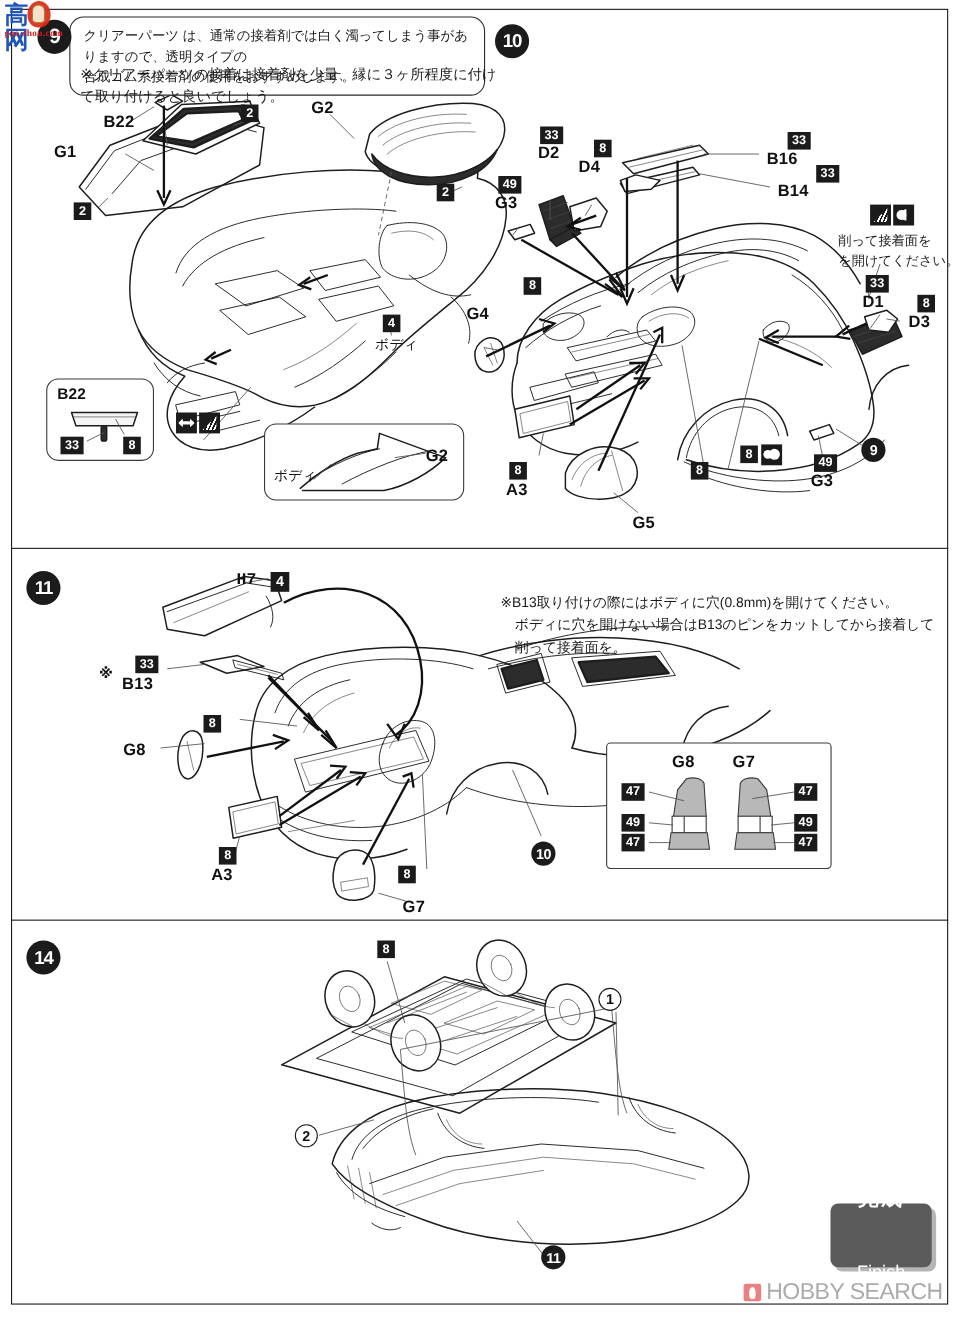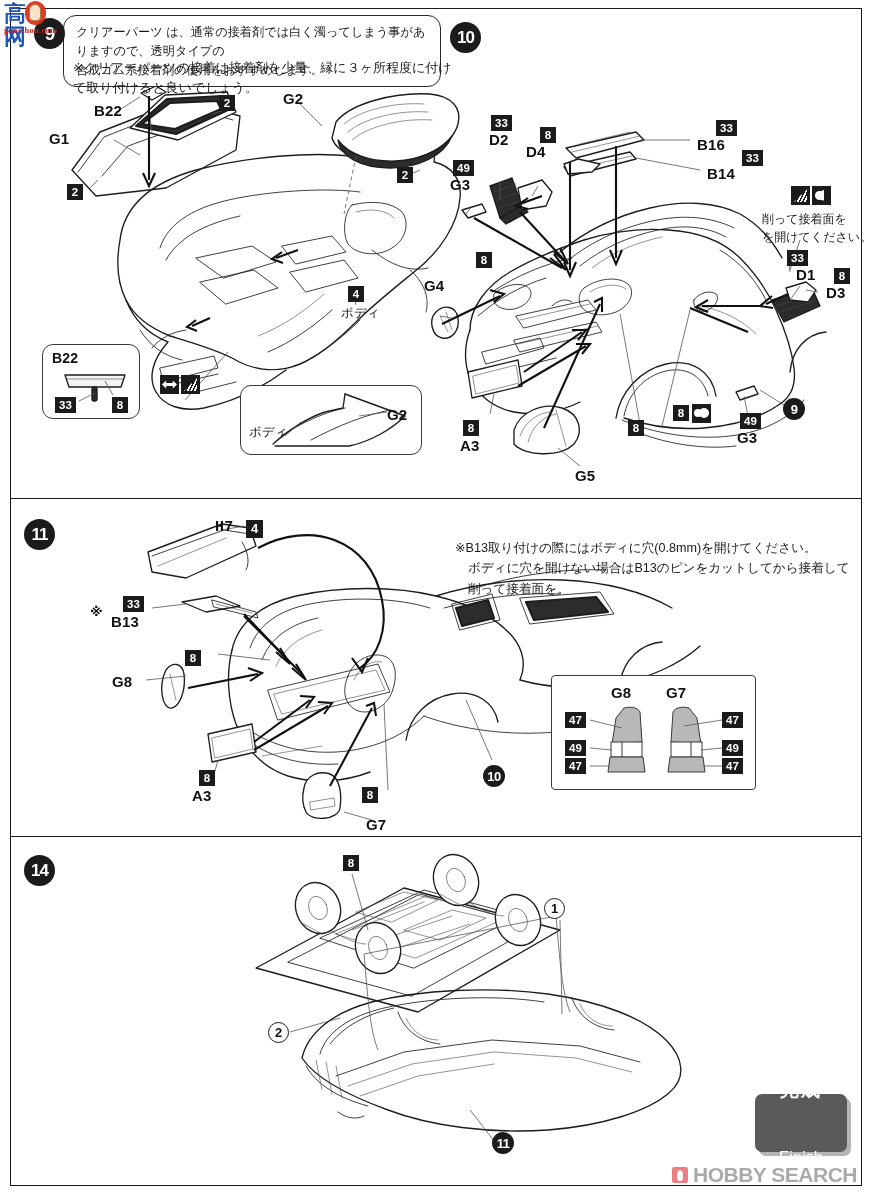--- a/index.html
+++ b/index.html
@@ -147,21 +147,21 @@
     display:flex; align-items:center; gap:5px; opacity:.58;
   }
   #wm-bottom .mark{
     width:16px; height:16px; background:#e0242b; border-radius:2px; position:relative;
   }
   #wm-bottom .mark::after{
     content:""; position:absolute; left:5px; top:2.5px; width:6px; height:11px;
     background:#fff; border-radius:50% 50% 40% 40%;
   }
   #wm-bottom .txt{
-    font-size:21px; font-weight:bold; color:#6e6e6e; letter-spacing:-.5px;
+    font-size:21px; font-weight:normal; color:#6e6e6e; letter-spacing:-.5px;
   }
 </style>
 </head>
 <body>
 
 <div id="sheet">
 
   <div class="frame"></div>
   <div class="hdiv" style="top:498px;"></div>
   <div class="hdiv" style="top:836px;"></div>
@@ -591,21 +591,21 @@
   <div class="plab" style="left:450px; top:176px;">G3</div>
 
   <div class="plab" style="left:424px; top:277px;">G4</div>
   <div class="chip" style="left:476px; top:252px;">8</div>
   <div class="chip" style="left:463px; top:420px;">8</div>
   <div class="plab" style="left:460px; top:437px;">A3</div>
   <div class="plab" style="left:575px; top:467px;">G5</div>
   <div class="chip" style="left:628px; top:420px;">8</div>
 
   <div class="chip" style="left:787px; top:250px;">33</div>
-  <div class="plab" style="left:784px; top:266px;margin-left:12px;">D1</div>
+  <div class="plab" style="left:784px; top:266px;">D1</div>
   <div class="chip" style="left:834px; top:268px;">8</div>
   <div class="plab" style="left:826px; top:284px;">D3</div>
   <div class="chip" style="left:673px; top:405px;">8</div>
   <div class="icoset" style="left:692px; top:404px;">
     <div class="ico halfc2"></div>
   </div>
   <div class="chip" style="left:740px; top:413px;">49</div>
   <div class="plab" style="left:737px; top:429px;">G3</div>
   <div class="fcirc" style="left:783px; top:398px;">9</div>
 

